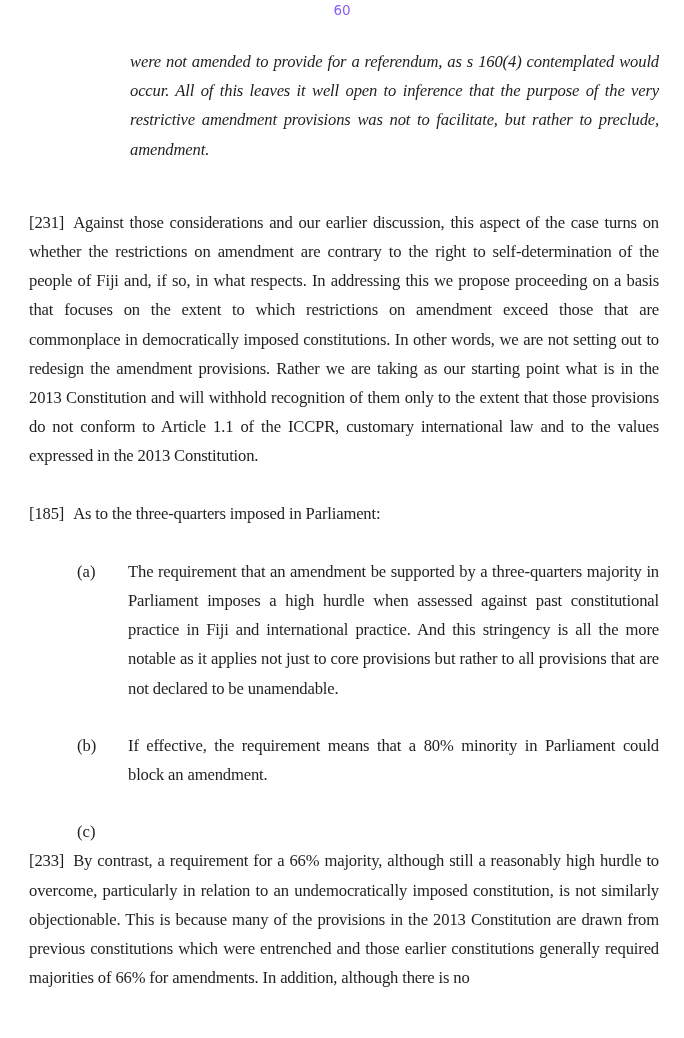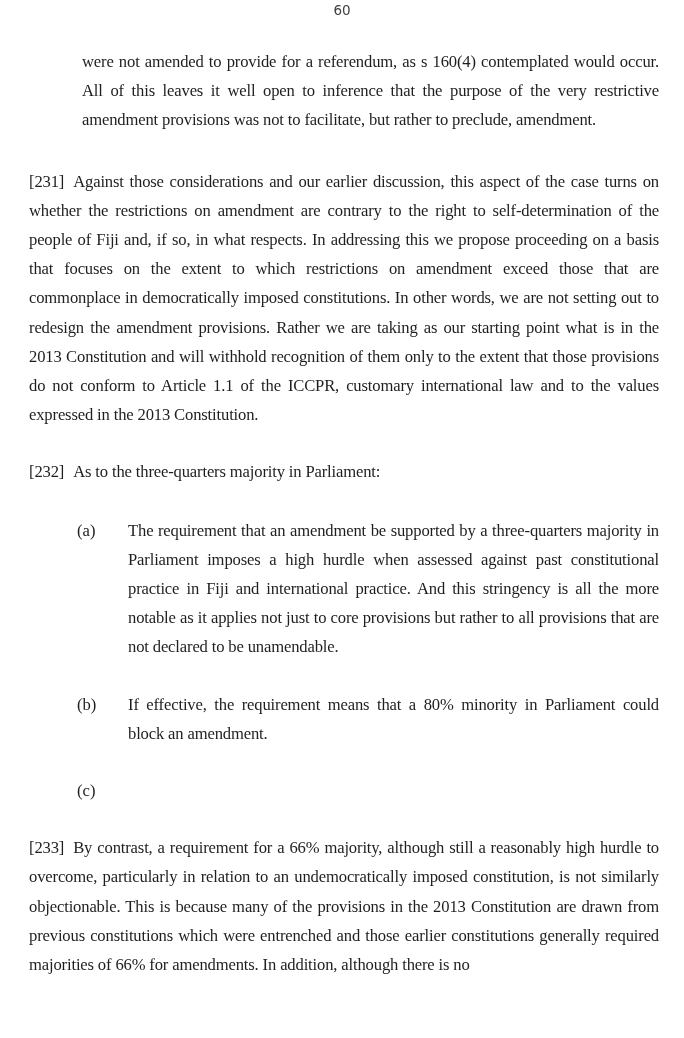--- a/index.html
+++ b/index.html
@@ -16,40 +16,41 @@
       font-family: "Liberation Serif", serif;
     }
     .page-number {
       position: absolute;
       top: 2px;
       left: 0;
       width: 684px;
       text-align: center;
       font-family: "DejaVu Sans", sans-serif;
       font-size: 13.5px;
-      color: #404040;
+      color: #8b5cf6;
     }
     .page {
       position: absolute;
       top: 47px;
       left: 29px;
       width: 630px;
     }
     p {
       margin: 0;
       font-size: 16.6px;
       line-height: 29.2px;
       text-align: justify;
       letter-spacing: -0.15px;
     }
     .indent-block {
-      margin-left: 53px;
+      margin-left: 101px;
+      font-style: italic;
     }
     .para {
-      margin-top: 32px;
+      margin-top: 44px;
     }
     .para-num {
       margin-right: 9px;
     }
     .para-intro {
       margin-top: 28px;
     }
     .sub-item {
       display: flex;
       margin-top: 28px;
@@ -61,35 +62,34 @@
       width: 51px;
       flex: none;
       margin-left: 48px;
       font-size: 16.6px;
       line-height: 29.2px;
     }
     .sub-text {
       flex: 1;
     }
     .para-233 {
-      margin-top: 28px;
     }
   </style>
 </head>
 <body>
 
 <div class="page-number">60</div>
 
 <div class="page">
 
   <p class="indent-block">were not amended to provide for a referendum, as s 160(4) contemplated would occur.  All of this leaves it well open to inference that the purpose of the very restrictive amendment provisions was not to facilitate, but rather to preclude, amendment.</p>
 
   <p class="para"><span class="para-num">[231]</span><span>Against those considerations and our earlier discussion, this aspect of the case turns on whether the restrictions on amendment are contrary to the right to self-determination of the people of Fiji and, if so, in what respects.  In addressing this we propose proceeding on a basis that focuses on the extent to which restrictions on amendment exceed those that are commonplace in democratically imposed constitutions.  In other words, we are not setting out to redesign the amendment provisions.  Rather we are taking as our starting point what is in the 2013 Constitution and will withhold recognition of them only to the extent that those provisions do not conform to Article 1.1 of the ICCPR, customary international law and to the values expressed in the 2013 Constitution.</span></p>
 
-  <p class="para-intro"><span class="para-num">[232]</span><span>As to the three-quarters majority in Parliament:</span></p>
+  <p class="para-intro"><span class="para-num">[185]</span><span>As to the three-quarters imposed in Parliament:</span></p>
 
   <div class="sub-item first">
     <span class="sub-label">(a)</span>
     <p class="sub-text">The requirement that an amendment be supported by a three-quarters majority in Parliament imposes a high hurdle when assessed against past constitutional practice in Fiji and international practice.  And this stringency is all the more notable as it applies not just to core provisions but rather to all provisions that are not declared to be unamendable.</p>
   </div>
 
   <div class="sub-item">
     <span class="sub-label">(b)</span>
     <p class="sub-text">If effective, the requirement means that a 80% minority in Parliament could block an amendment.</p>
   </div>

